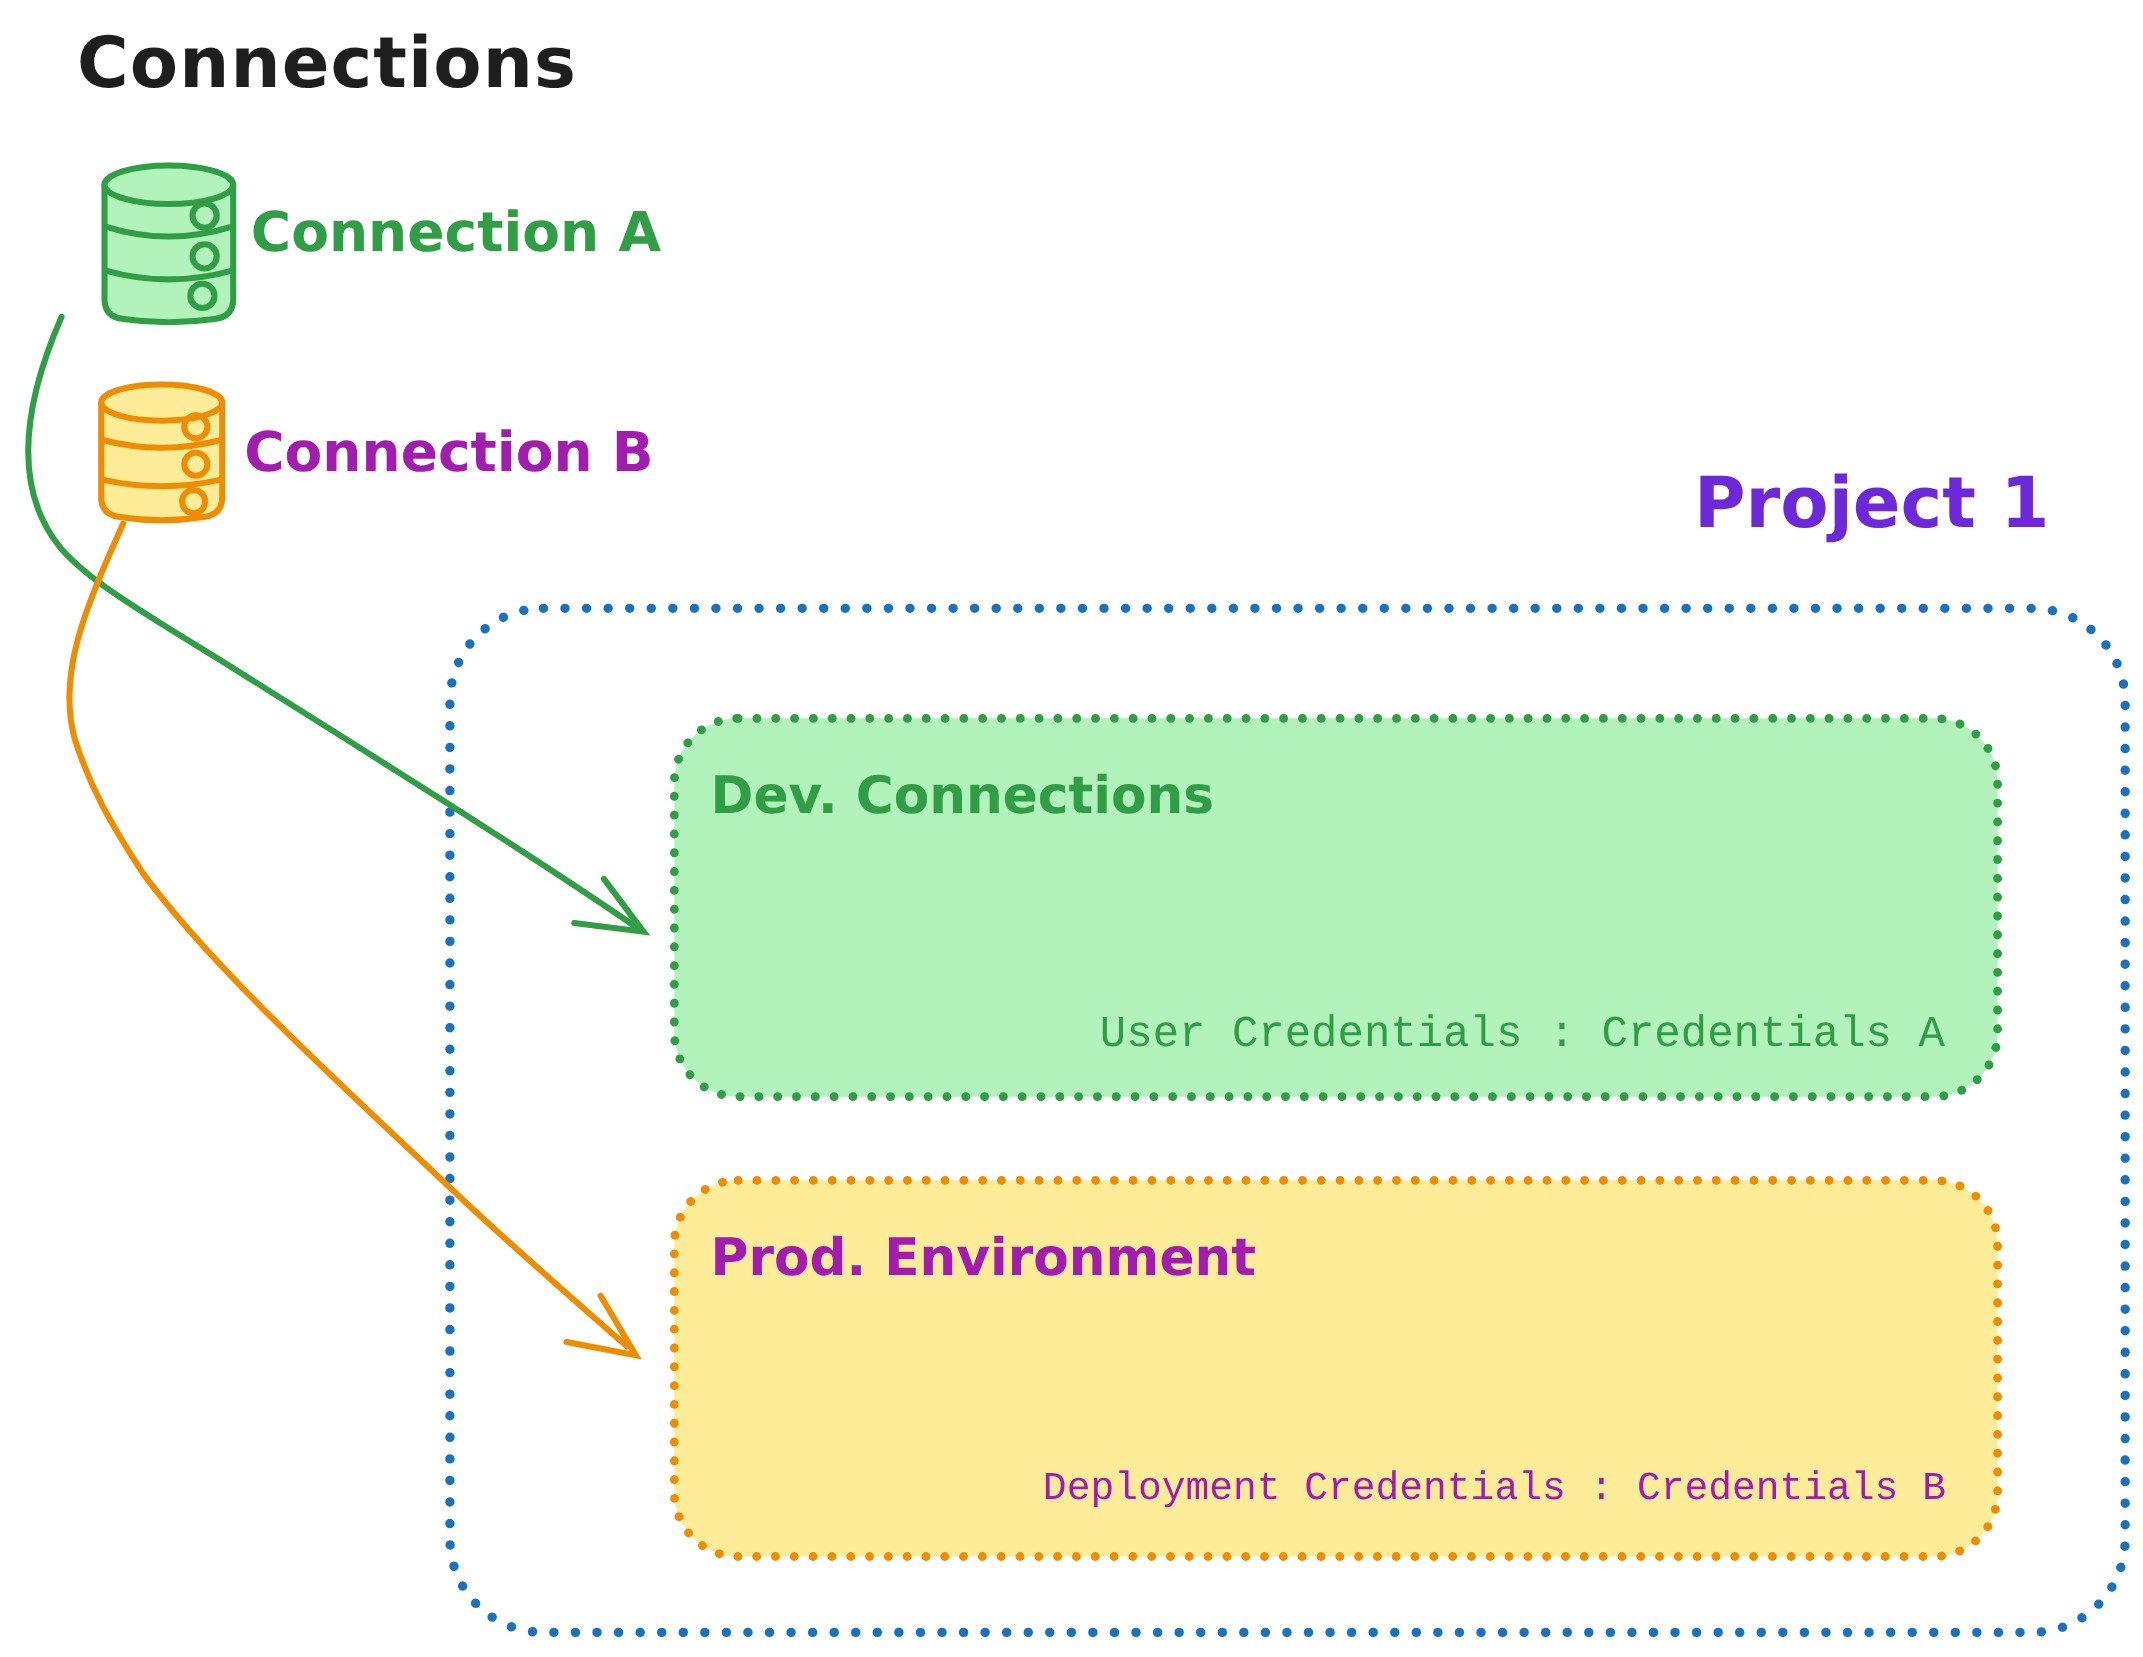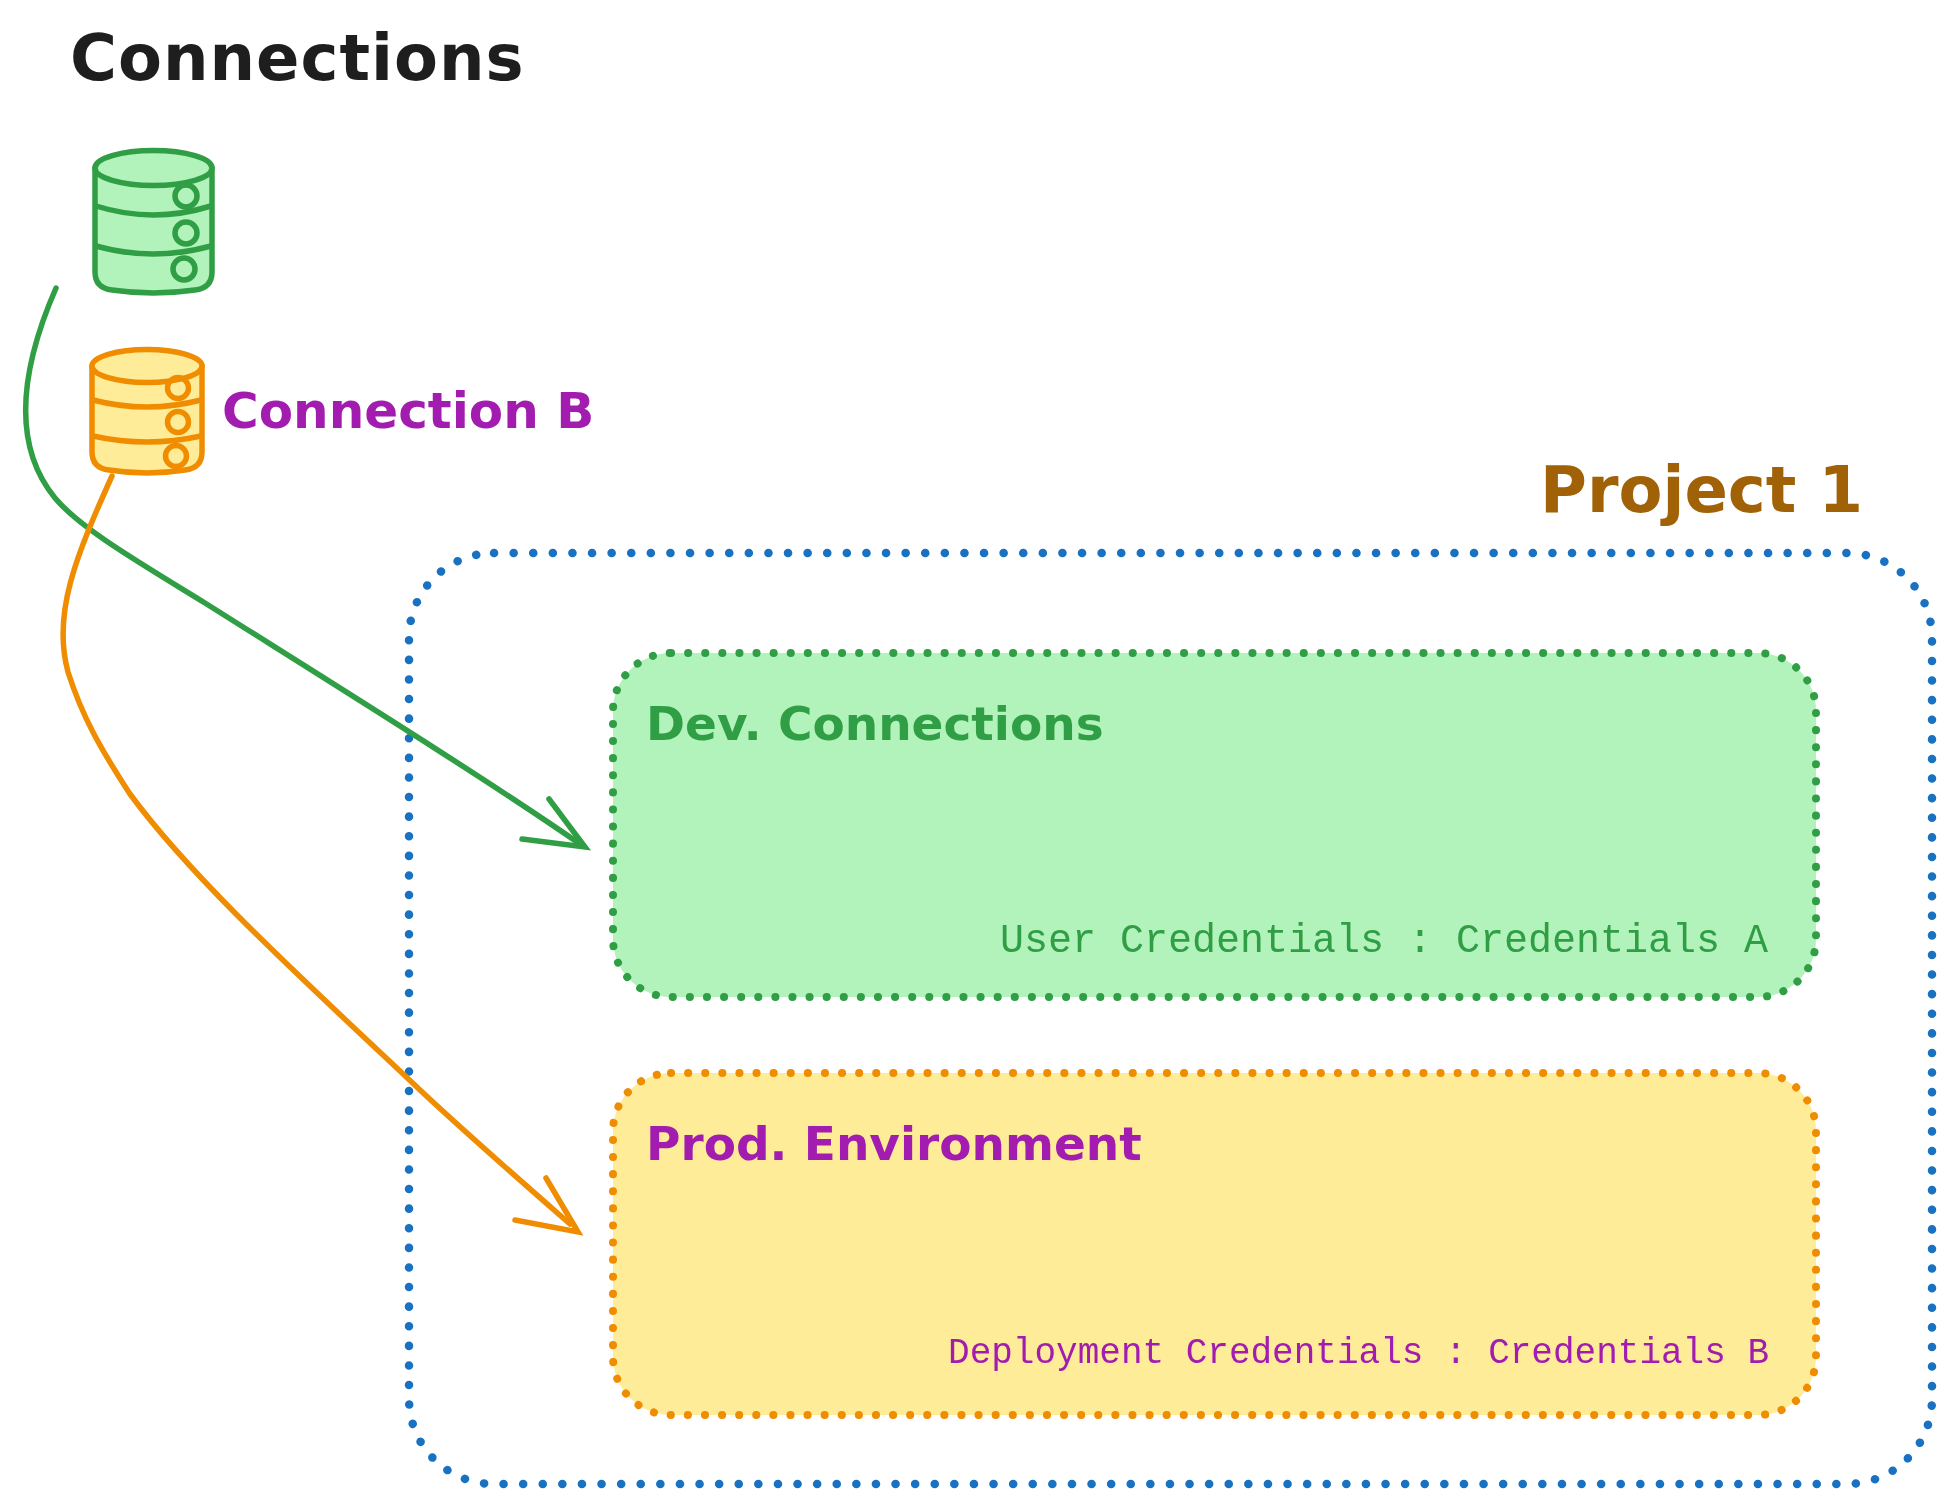--- a/index.html
+++ b/index.html
@@ -11,21 +11,21 @@
     overflow:hidden;
     font-family:"DejaVu Sans", sans-serif;
   }
   .canvas svg{position:absolute;left:0;top:0;}
   .txt{position:absolute;line-height:1;white-space:nowrap;}
   .hand{font-family:"DejaVu Sans", sans-serif;font-weight:600;}
   .code{font-family:Liberation Mono, monospace;font-weight:500;}
   .black{color:#1e1e1e;}
   .green{color:#2f9e44;}
   .orange{color:#a21caf;}
-  .blue{color:#a16207;margin-top:32px;}
+  .blue{color:#6d28d9;}
 
   .main-title{left:70px;top:26px;font-size:64px;letter-spacing:1px;}
   .conn-a-label{left:228px;top:186px;font-size:50px;}
   .conn-b-label{left:222px;top:386px;font-size:50px;}
   .project-title{left:1540px;top:426px;font-size:64px;}
   .dev-label{left:646px;top:700px;font-size:47px;}
   .prod-label{left:646px;top:1120px;font-size:47px;}
   .dev-cred{right:180px;top:922px;font-size:40px;}
   .prod-cred{right:179px;top:1336px;font-size:36px;}
 </style>
@@ -68,20 +68,21 @@
       <path d="M 93 400 Q 147 414 201 400"></path>
       <path d="M 93 436 Q 147 448 201 436"></path>
       <circle cx="178" cy="388" r="10.5"></circle>
       <circle cx="178" cy="422" r="10.5"></circle>
       <circle cx="176" cy="456" r="10.5"></circle>
     </g>
   </svg>
 
   <div class="txt hand black main-title">Connections</div>
 
+  <div class="txt hand green conn-a-label">Connection A</div>
 
   <div class="txt hand orange conn-b-label">Connection B</div>
 
   <div class="txt hand blue project-title">Project 1</div>
 
   <div class="txt hand green dev-label">Dev. Connections</div>
 
   <div class="txt code green dev-cred">User Credentials : Credentials A</div>
 
   <div class="txt hand orange prod-label">Prod. Environment</div>

